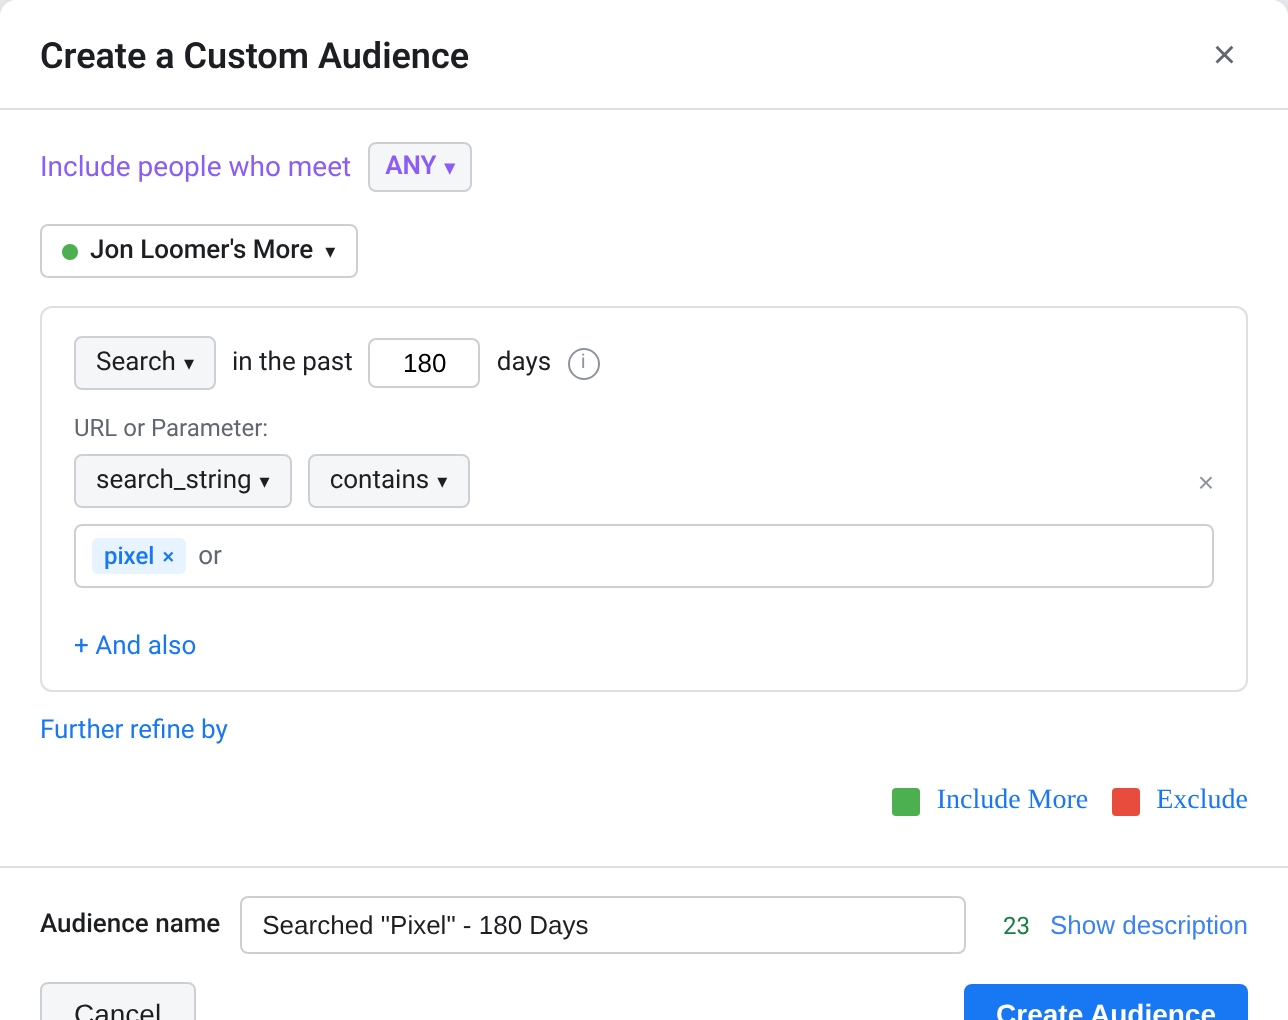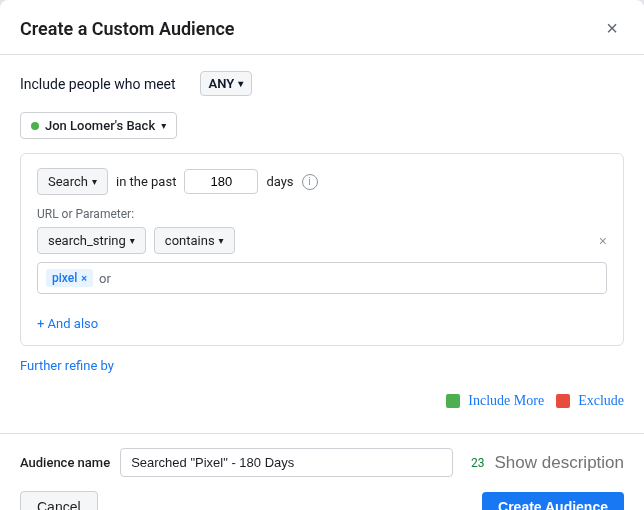--- a/index.html
+++ b/index.html
@@ -42,24 +42,24 @@
       color: #606770;
       line-height: 1;
       padding: 2px 6px;
     }
     .modal-body {
       padding: 16px 20px;
     }
     .include-row {
       display: flex;
       align-items: center;
-      gap: 24px;
+      gap: 8px;
       margin-bottom: 16px;
       font-size: 14px;
-      color: #0f172a;
+      color: #8b5cf6;
     }
     .any-select {
       display: inline-flex;
       align-items: center;
       gap: 4px;
       border: 1px solid #ccd0d5;
       border-radius: 4px;
       padding: 4px 8px;
       background: #f5f6f7;
       cursor: pointer;
@@ -104,21 +104,21 @@
       border-radius: 4px;
       padding: 5px 10px;
       background: #f5f6f7;
       cursor: pointer;
       font-size: 13px;
     }
     .days-input {
       border: 1px solid #ccd0d5;
       border-radius: 4px;
       padding: 4px 8px;
-      width: 74px;
+      width: 56px;
       font-size: 13px;
       text-align: center;
       background: #fff;
     }
     .info-icon {
       width: 16px;
       height: 16px;
       border-radius: 50%;
       border: 1.5px solid #8d949e;
       display: inline-flex;
@@ -235,22 +235,22 @@
       font-size: 13px;
       color: #1c1e21;
     }
     .char-count {
       font-size: 12px;
       color: #15803d;
       min-width: 22px;
       text-align: right;
     }
     .show-desc-btn {
-      color: #737373;
-      font-size: 17px;
+      color: #3b82f6;
+      font-size: 13px;
       cursor: pointer;
       background: none;
       border: none;
     }
     .footer-btns {
       display: flex;
       align-items: center;
       justify-content: space-between;
     }
     .cancel-btn {
@@ -308,21 +308,21 @@
       <div class="any-select">
         <span>ANY</span>
         <span class="chevron">▾</span>
       </div>
     </div>
 
     
     <div style="margin-bottom: 14px;">
       <div class="pixel-pill">
         <span class="pixel-dot"></span>
-        <span>Jon Loomer's Back</span>
+        <span>Jon Loomer's More</span>
         <span class="chevron">▾</span>
       </div>
     </div>
 
     
     <div class="criteria-box">
       
       <div class="criteria-row1">
         <div class="dropdown-btn">
           <span>Search</span>

